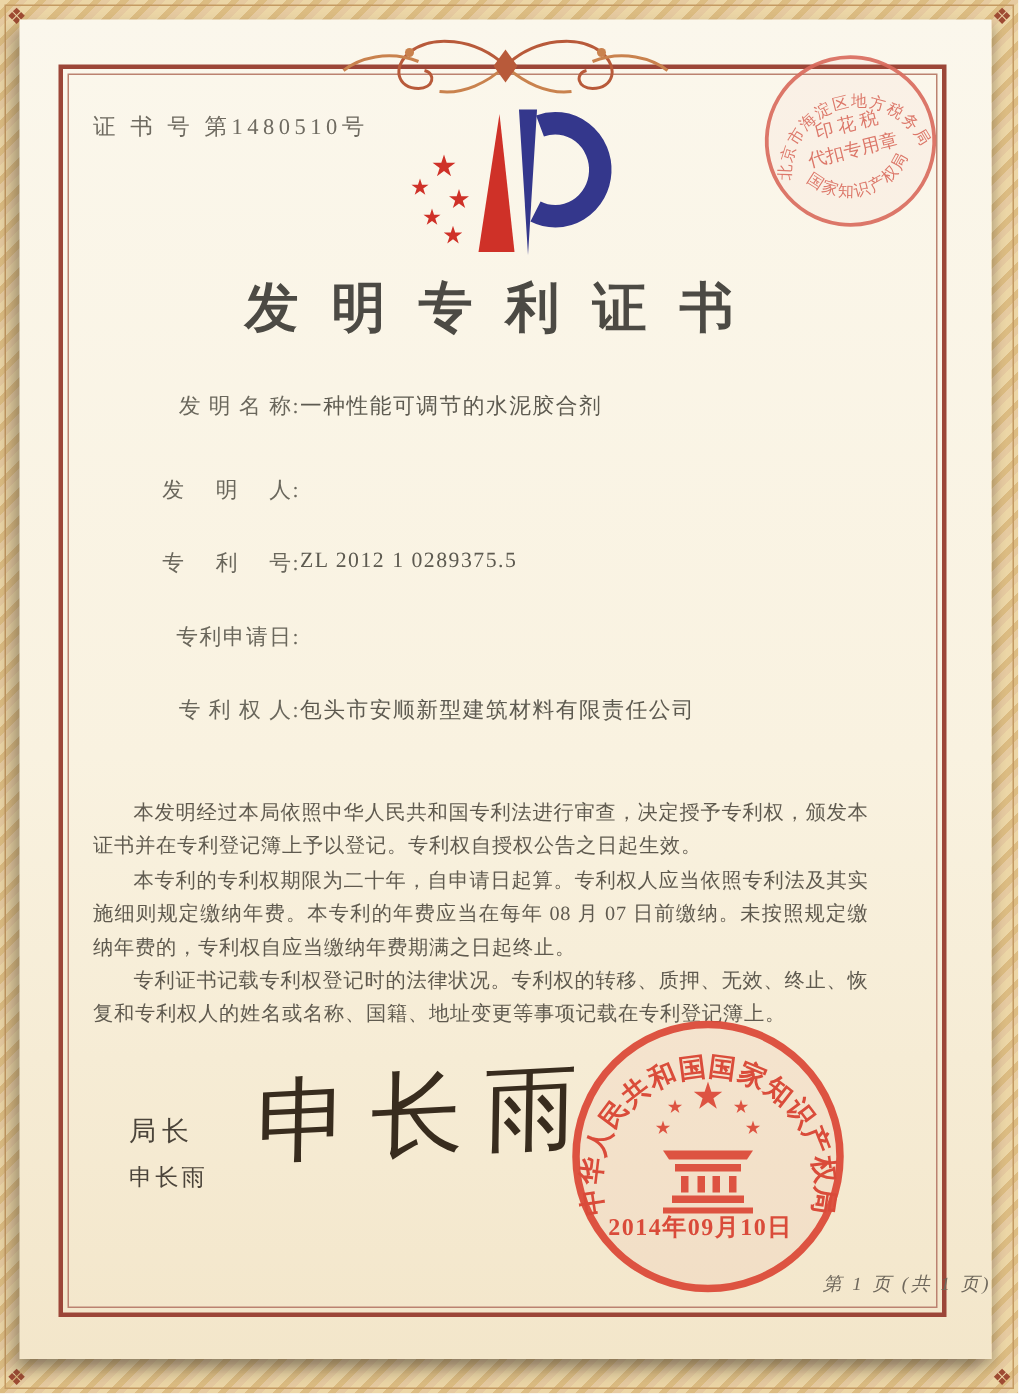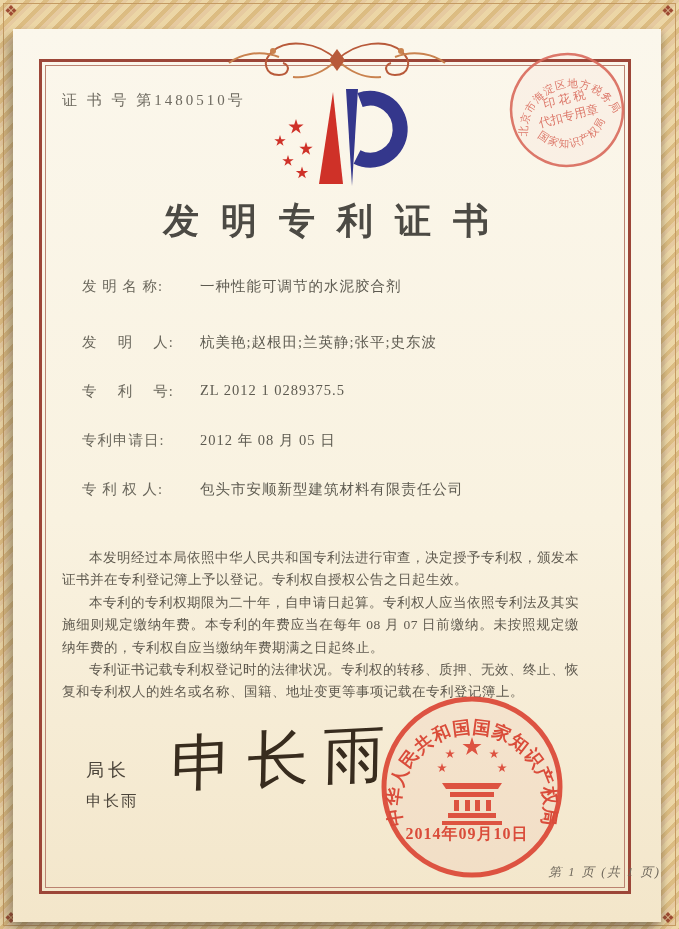--- a/index.html
+++ b/index.html
@@ -9,34 +9,34 @@
   .jacket{position:absolute;inset:0;
           background:
             repeating-linear-gradient(135deg,#ecd6a6 0 5px,#dcbc82 5px 9px,#e6caa0 9px 13px);
           }
   .jacket::after{content:"";position:absolute;inset:3px;border:1px solid #c49a62;}
   .corner{position:absolute;width:22px;height:22px;display:flex;align-items:center;
           justify-content:center;color:#9e4b33;font-size:15px;z-index:1;}
   .corner.tl{left:0;top:0;} .corner.tr{right:0;top:0;}
   .corner.bl{left:0;bottom:0;} .corner.br{right:0;bottom:0;}
   
-  .page{position:absolute;left:13px;top:29px;width:648px;height:893px;z-index:2;
+  .page{position:absolute;left:13px;top:13px;width:648px;height:893px;z-index:2;
         background:linear-gradient(180deg,#fbf7ec 0%,#f9f2e0 55%,#f3e6ca 100%);
         box-shadow:-6px 7px 10px rgba(70,62,50,.4),3px 4px 6px rgba(70,62,50,.25);}
   .frame-outer{position:absolute;left:26px;top:30px;right:30px;bottom:28px;
         border:3px solid #9c4638;z-index:3;}
   .frame-inner{position:absolute;inset:3px;border:1px solid #bb8270;}
   .flourish{position:absolute;left:50%;transform:translateX(-50%);top:4px;z-index:4;}
   .cert-no{position:absolute;left:49px;top:62px;font-size:15px;color:#6e6a60;
         letter-spacing:3px;z-index:4;}
   .logo{position:absolute;left:249px;top:58px;z-index:4;}
   .title{position:absolute;left:0;top:168px;width:100%;text-align:center;
         font-size:36px;font-weight:bold;color:#4c4a44;letter-spacing:22px;
         box-sizing:border-box;z-index:4;}
-  .fields{position:absolute;left:69px;top:248px;width:520px;z-index:4;}
+  .fields{position:absolute;left:69px;top:248px;width:520px;z-index:4;text-align:right;}
   .field-row{display:flex;margin-bottom:30px;font-size:14.5px;color:#6a675c;}
   .field-row.first{margin-bottom:37px;}
   .field-label{width:118px;flex:none;white-space:pre;letter-spacing:1px;}
   .field-value{color:#5d5a50;letter-spacing:1px;}
   .paras{position:absolute;left:49px;top:518px;width:517px;z-index:4;}
   .paras p{margin:0;text-indent:2em;font-size:13.5px;line-height:22.4px;
         color:#5f5a4f;letter-spacing:.5px;text-align:justify;}
   .sig-title{position:absolute;left:73px;top:729px;font-size:18px;
         letter-spacing:4px;color:#4b443a;z-index:4;}
   .sig-name{position:absolute;left:73px;top:762px;font-size:15.5px;
@@ -106,29 +106,27 @@
 
     <div class="title">发明专利证书</div>
 
     <div class="fields">
       <div class="field-row first">
         <span class="field-label">发 明 名 称:</span>
         <span class="field-value">一种性能可调节的水泥胶合剂</span>
       </div>
       <div class="field-row">
         <span class="field-label">发　 明　 人:</span>
-        <span class="field-value">杭美艳;赵根田;兰英静;张平;史东波</span>
       </div>
       <div class="field-row">
         <span class="field-label">专　 利　 号:</span>
         <span class="field-value">ZL 2012 1 0289375.5</span>
       </div>
       <div class="field-row">
         <span class="field-label">专利申请日:</span>
-        <span class="field-value">2012 年 08 月 05 日</span>
       </div>
       <div class="field-row">
         <span class="field-label">专 利 权 人:</span>
         <span class="field-value">包头市安顺新型建筑材料有限责任公司</span>
       </div>
     </div>
 
     <div class="paras">
       <p>本发明经过本局依照中华人民共和国专利法进行审查，决定授予专利权，颁发本证书并在专利登记簿上予以登记。专利权自授权公告之日起生效。</p>
       <p>本专利的专利权期限为二十年，自申请日起算。专利权人应当依照专利法及其实施细则规定缴纳年费。本专利的年费应当在每年 08 月 07 日前缴纳。未按照规定缴纳年费的，专利权自应当缴纳年费期满之日起终止。</p>

